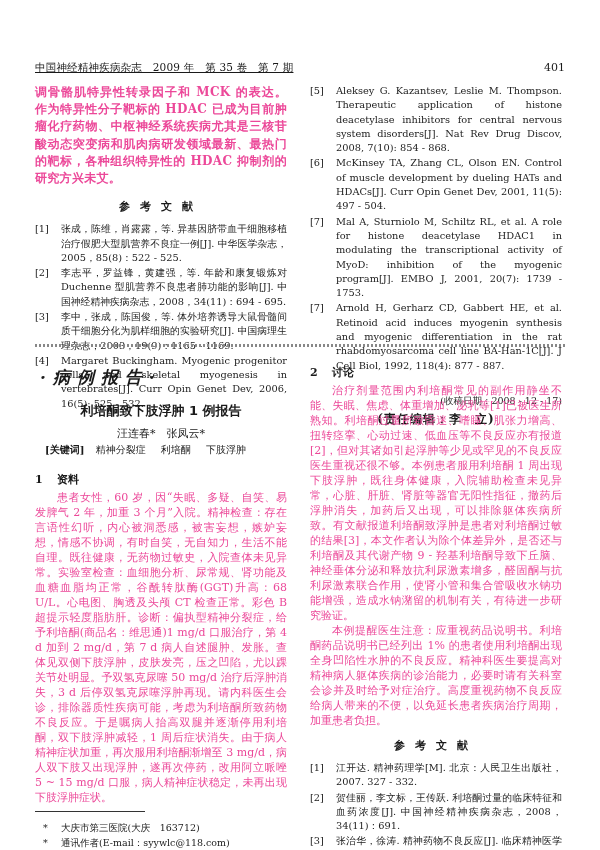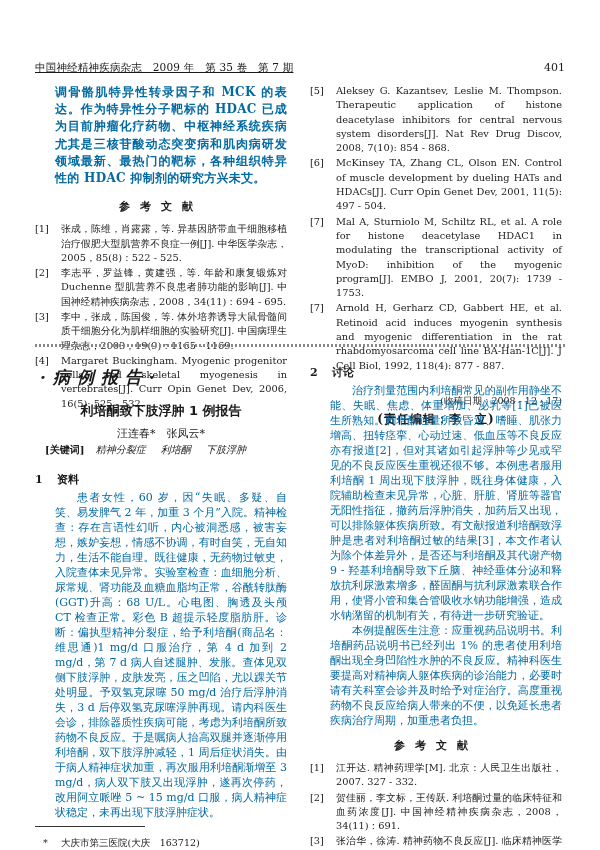--- a/index.html
+++ b/index.html
@@ -7,42 +7,42 @@
   body { position: relative; font-family: "DejaVu Serif", "Liberation Serif", serif; color: #1a1a1a; }
 
   .header { position: absolute; left: 35px; top: 61px; width: 530px; height: 16px; text-align: center; }
   .header .journal { position: absolute; left: 0; top: 0; font-size: 10.5px; text-decoration: underline; letter-spacing: 0.2px; }
   .header .pageno { position: absolute; right: 0; top: 0; font-size: 11px; }
 
   .col { position: absolute; width: 252px; }
   .col-left { left: 35px; }
   .col-right { left: 310px; }
 
-  .para { font-size: 11px; line-height: 15px; text-align: justify; color: #0369a1; margin-left: 20px; }
+  .para { font-size: 11px; line-height: 15px; text-align: justify; color: #ec4899; }
   .para.big { font-size: 12px; line-height: 17.2px; font-weight: bold; letter-spacing: 0.3px; }
   .indent { text-indent: 2em; }
 
   .ref-heading { text-align: center; font-size: 11px; font-weight: bold; letter-spacing: 10px; margin: 6px 0 8px 0; }
   .refs { list-style: none; }
   .ref { display: flex; font-size: 9.8px; line-height: 14.3px; margin-bottom: 1px; color: #222; }
   .ref .num { flex: 0 0 26px; }
   .ref .txt { flex: 1; text-align: justify; }
 
   .received { text-align: right; font-size: 9.5px; margin-top: 22px; }
   .editor { text-align: center; font-size: 12px; font-weight: bold; margin-top: 3px; letter-spacing: 1px; }
 
   .divider { position: absolute; left: 35px; top: 344px; width: 530px; height: 3px;
              background-image: repeating-linear-gradient(90deg, #888 0, #888 2px, transparent 2px, transparent 4px); }
 
   .section-tag { position: absolute; left: 40px; top: 366px; font-size: 17px; font-weight: bold; font-style: italic; letter-spacing: 7px; text-align: center; }
   .article-title { position: absolute; left: 35px; width: 252px; top: 402px; text-align: center; font-family: "DejaVu Sans", "Liberation Sans", sans-serif; font-size: 13px; font-weight: bold; }
   .authors { position: absolute; left: 35px; width: 252px; top: 426px; text-align: center; font-size: 11px; }
   .keywords { position: absolute; left: 45px; top: 443px; font-size: 10px; }
   .keywords .kw-label { font-weight: bold; margin-right: 8px; }
-  .keywords .kw { font-style: italic; margin-right: 12px; text-align: right; }
+  .keywords .kw { margin-right: 12px; text-align: right; }
 
   .h2 { font-size: 11px; font-weight: bold; line-height: 16px; margin-bottom: 2px; }
   .h2 .n { display: inline-block; width: 22px; }
 
   .footnote-rule { width: 110px; height: 1px; background: #333; margin: 6px 0 8px 0; }
   .footnote { font-size: 9.5px; line-height: 15px; padding-left: 8px; display: flex; }
   .footnote .star { flex: 0 0 18px; }
 </style>
 </head>
 <body>

